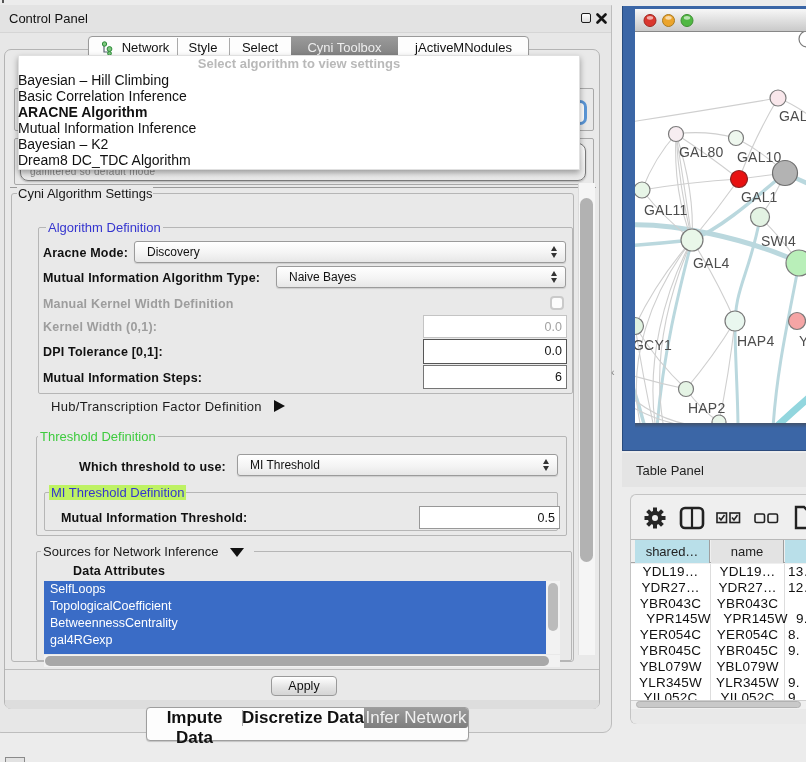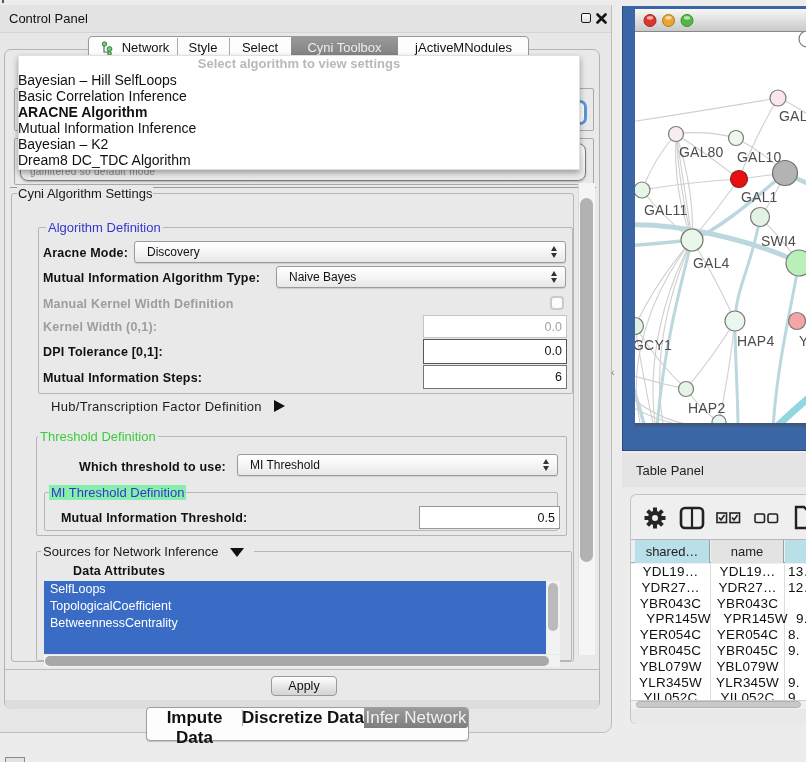--- a/index.html
+++ b/index.html
@@ -47,21 +47,21 @@
 <div class="abs" style="left:14px;top:88px;width:580px;height:43px;border:1px solid #a8a8a8;border-radius:2px;"></div>
 <div class="abs" style="left:20px;top:100px;width:567px;height:25px;border:3px solid #5a95d5;border-radius:7px;background:#fff;"></div>
 <div class="abs" style="left:14px;top:138px;width:580px;height:47px;border:1px solid #a8a8a8;border-radius:2px;"></div>
 <div class="abs" style="left:20px;top:143px;width:566px;height:38px;border:1.3px solid #7a7a7a;border-radius:8px;background:linear-gradient(#fff,#e9e9e9);box-shadow:0 1px 2px rgba(0,0,0,.25);"></div>
 <div class="abs" style="left:30px;top:166px;width:380px;height:11px;overflow:hidden;font-size:10px;letter-spacing:0.3px;color:#8a8a8a;">galfiltered so default mode</div>
 <div class="abs" style="left:10px;top:187px;width:586px;height:1px;background:#9a9a9a;"></div>
 
 <div class="abs" style="left:18px;top:55px;width:562px;height:115px;background:#fff;border:1px solid #e0e0e0;box-shadow:0 3px 6px rgba(0,0,0,.35);"></div>
 <div class="abs" style="left:18px;top:55px;width:562px;font-size:14px;color:#111;">
   <div style="height:17px;line-height:17px;text-align:center;color:#b9b9b9;font-weight:bold;font-size:13px;">Select algorithm to view settings</div>
-  <div style="height:16px;line-height:16px;">Bayesian – Hill SelfLoops</div>
+  <div style="height:16px;line-height:16px;">Bayesian – Hill Climbing</div>
   <div style="height:16px;line-height:16px;">Basic Correlation Inference</div>
   <div style="height:16px;line-height:16px;font-weight:bold;">ARACNE Algorithm</div>
   <div style="height:16px;line-height:16px;">Mutual Information Inference</div>
   <div style="height:16px;line-height:16px;">Bayesian – K2</div>
   <div style="height:16px;line-height:16px;">Dream8 DC_TDC Algorithm</div>
 </div>
 
 <div class="abs" style="left:578px;top:183px;width:17px;height:472px;background:#f5f5f5;border-left:1px solid #dcdcdc;"></div>
 <div class="abs" style="left:580px;top:198px;width:13px;height:364px;background:#b2b2b2;border-radius:7px;"></div>
 
@@ -93,32 +93,33 @@
 <div class="abs" style="left:274px;top:400px;width:0;height:0;border-top:6.5px solid transparent;border-bottom:6.5px solid transparent;border-left:11px solid #111;"></div>
 
 <div class="grp" style="left:36px;top:436px;width:531px;height:100px;"></div>
 <div class="abs" style="left:38px;top:429px;background:#e9e9e9;padding:0 2px;font-size:13px;color:#3ecb3e;">Threshold Definition</div>
 <div class="abs lbl" style="left:79px;top:460px;">Which threshold to use:</div>
 <div class="combo" style="left:237px;top:454px;width:321px;height:22px;">
     <span class="tx">MI Threshold</span>
     <span class="ar"></span>
   </div>
 <div class="grp" style="left:44px;top:492px;width:514px;height:39px;"></div>
-<div class="abs" style="left:49px;top:485px;background:#86efac;padding:0 2px;font-size:13px;color:#3535cf;">MI Threshold Definition</div>
+<div class="abs" style="left:49px;top:485px;background:#bef264;padding:0 2px;font-size:13px;color:#3535cf;">MI Threshold Definition</div>
 <div class="abs lbl" style="left:61px;top:511px;">Mutual Information Threshold:</div>
 <div class="fld" style="left:419px;top:506px;width:141px;height:23px;border:1px solid #989898;">0.5</div>
 
 <div class="grp" style="left:36px;top:551px;width:536px;height:110px;"></div>
 <div class="abs" style="left:41px;top:544px;background:#e9e9e9;padding:0 2px 0 2px;font-size:13px;color:#1a1a1a;width:213px;">Sources for Network Inference</div>
 <div class="abs" style="left:230px;top:548px;width:0;height:0;border-left:7.5px solid transparent;border-right:7.5px solid transparent;border-top:9px solid #111;"></div>
 <div class="abs lbl" style="left:44px;top:564px;margin-left:29px;">Data Attributes</div>
 <div class="abs" style="left:44px;top:581px;width:502px;height:73px;background:#3a6cc6;color:#fff;font-size:12.5px;padding-left:6px;">
   <div style="height:17px;line-height:17px;">SelfLoops</div>
   <div style="height:17px;line-height:17px;">TopologicalCoefficient</div>
   <div style="height:17px;line-height:17px;">BetweennessCentrality</div>
+  <div style="height:17px;line-height:17px;">gal4RGexp</div>
 </div>
 <div class="abs" style="left:546px;top:581px;width:14px;height:73px;background:#f2f2f2;"></div>
 <div class="abs" style="left:548px;top:583px;width:10px;height:48px;background:#bbb;border-radius:5px;"></div>
 <div class="abs" style="left:44px;top:655px;width:516px;height:12px;background:#f2f2f2;"></div>
 <div class="abs" style="left:45px;top:656px;width:504px;height:10px;background:#a8a8a8;border-radius:5px;"></div>
 
 <div class="abs" style="left:5px;top:700px;width:594px;height:9px;background:#dddddd;border-radius:0 0 6px 6px;"></div>
 
 <div class="abs" style="left:5px;top:669px;width:594px;height:1px;background:#bdbdbd;"></div>
 <div class="abs" style="left:271px;top:676px;width:66px;height:20px;border:1px solid #9a9a9a;border-radius:4px;background:linear-gradient(#ffffff,#e2e2e2 60%,#d5d5d5);text-align:center;line-height:19px;font-size:12.5px;color:#111;">Apply</div>

